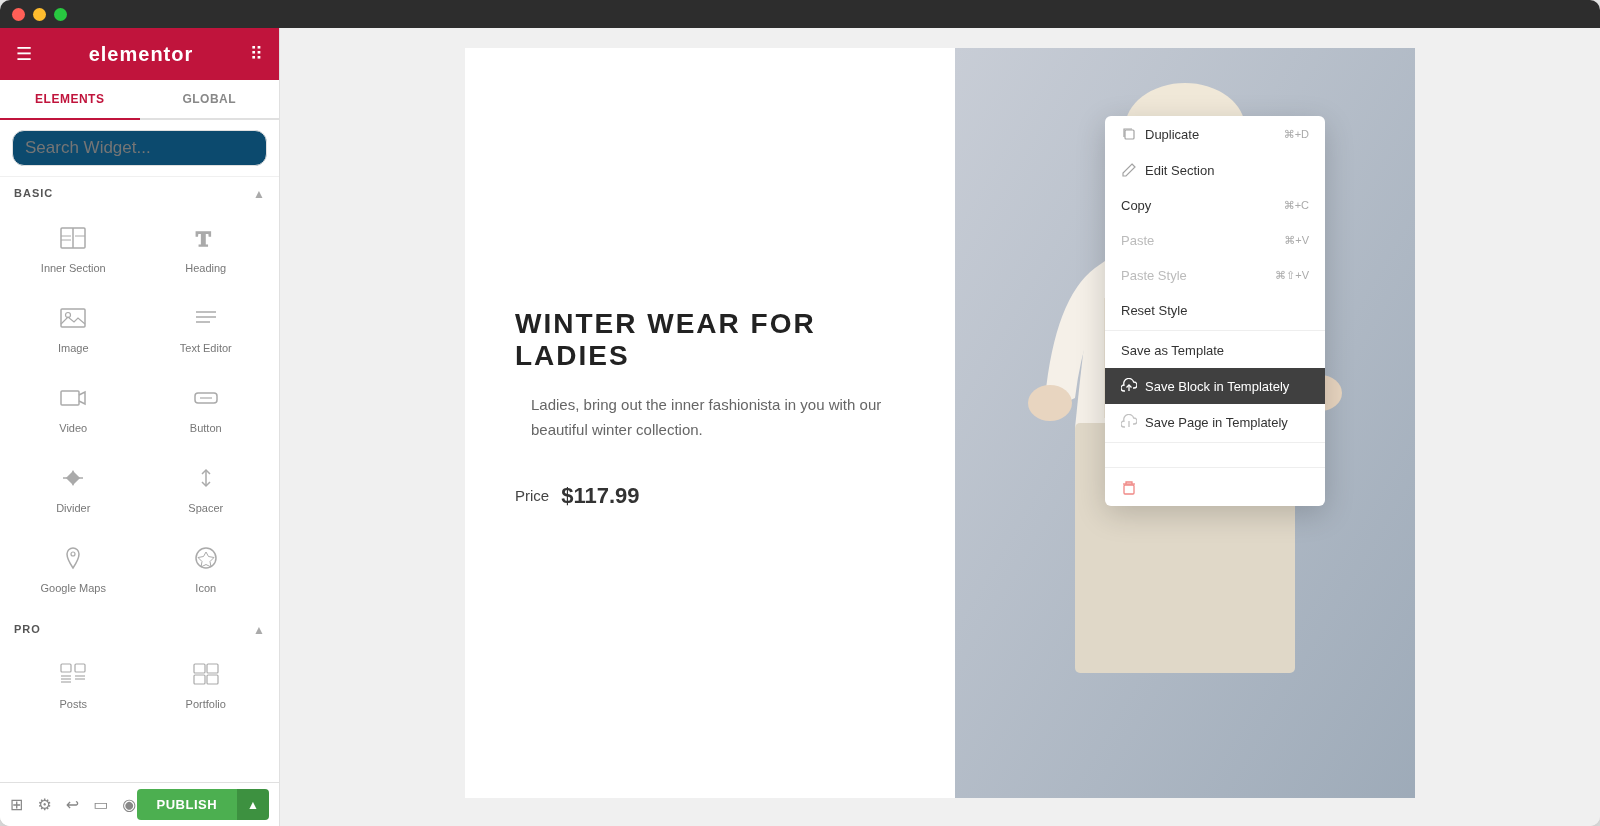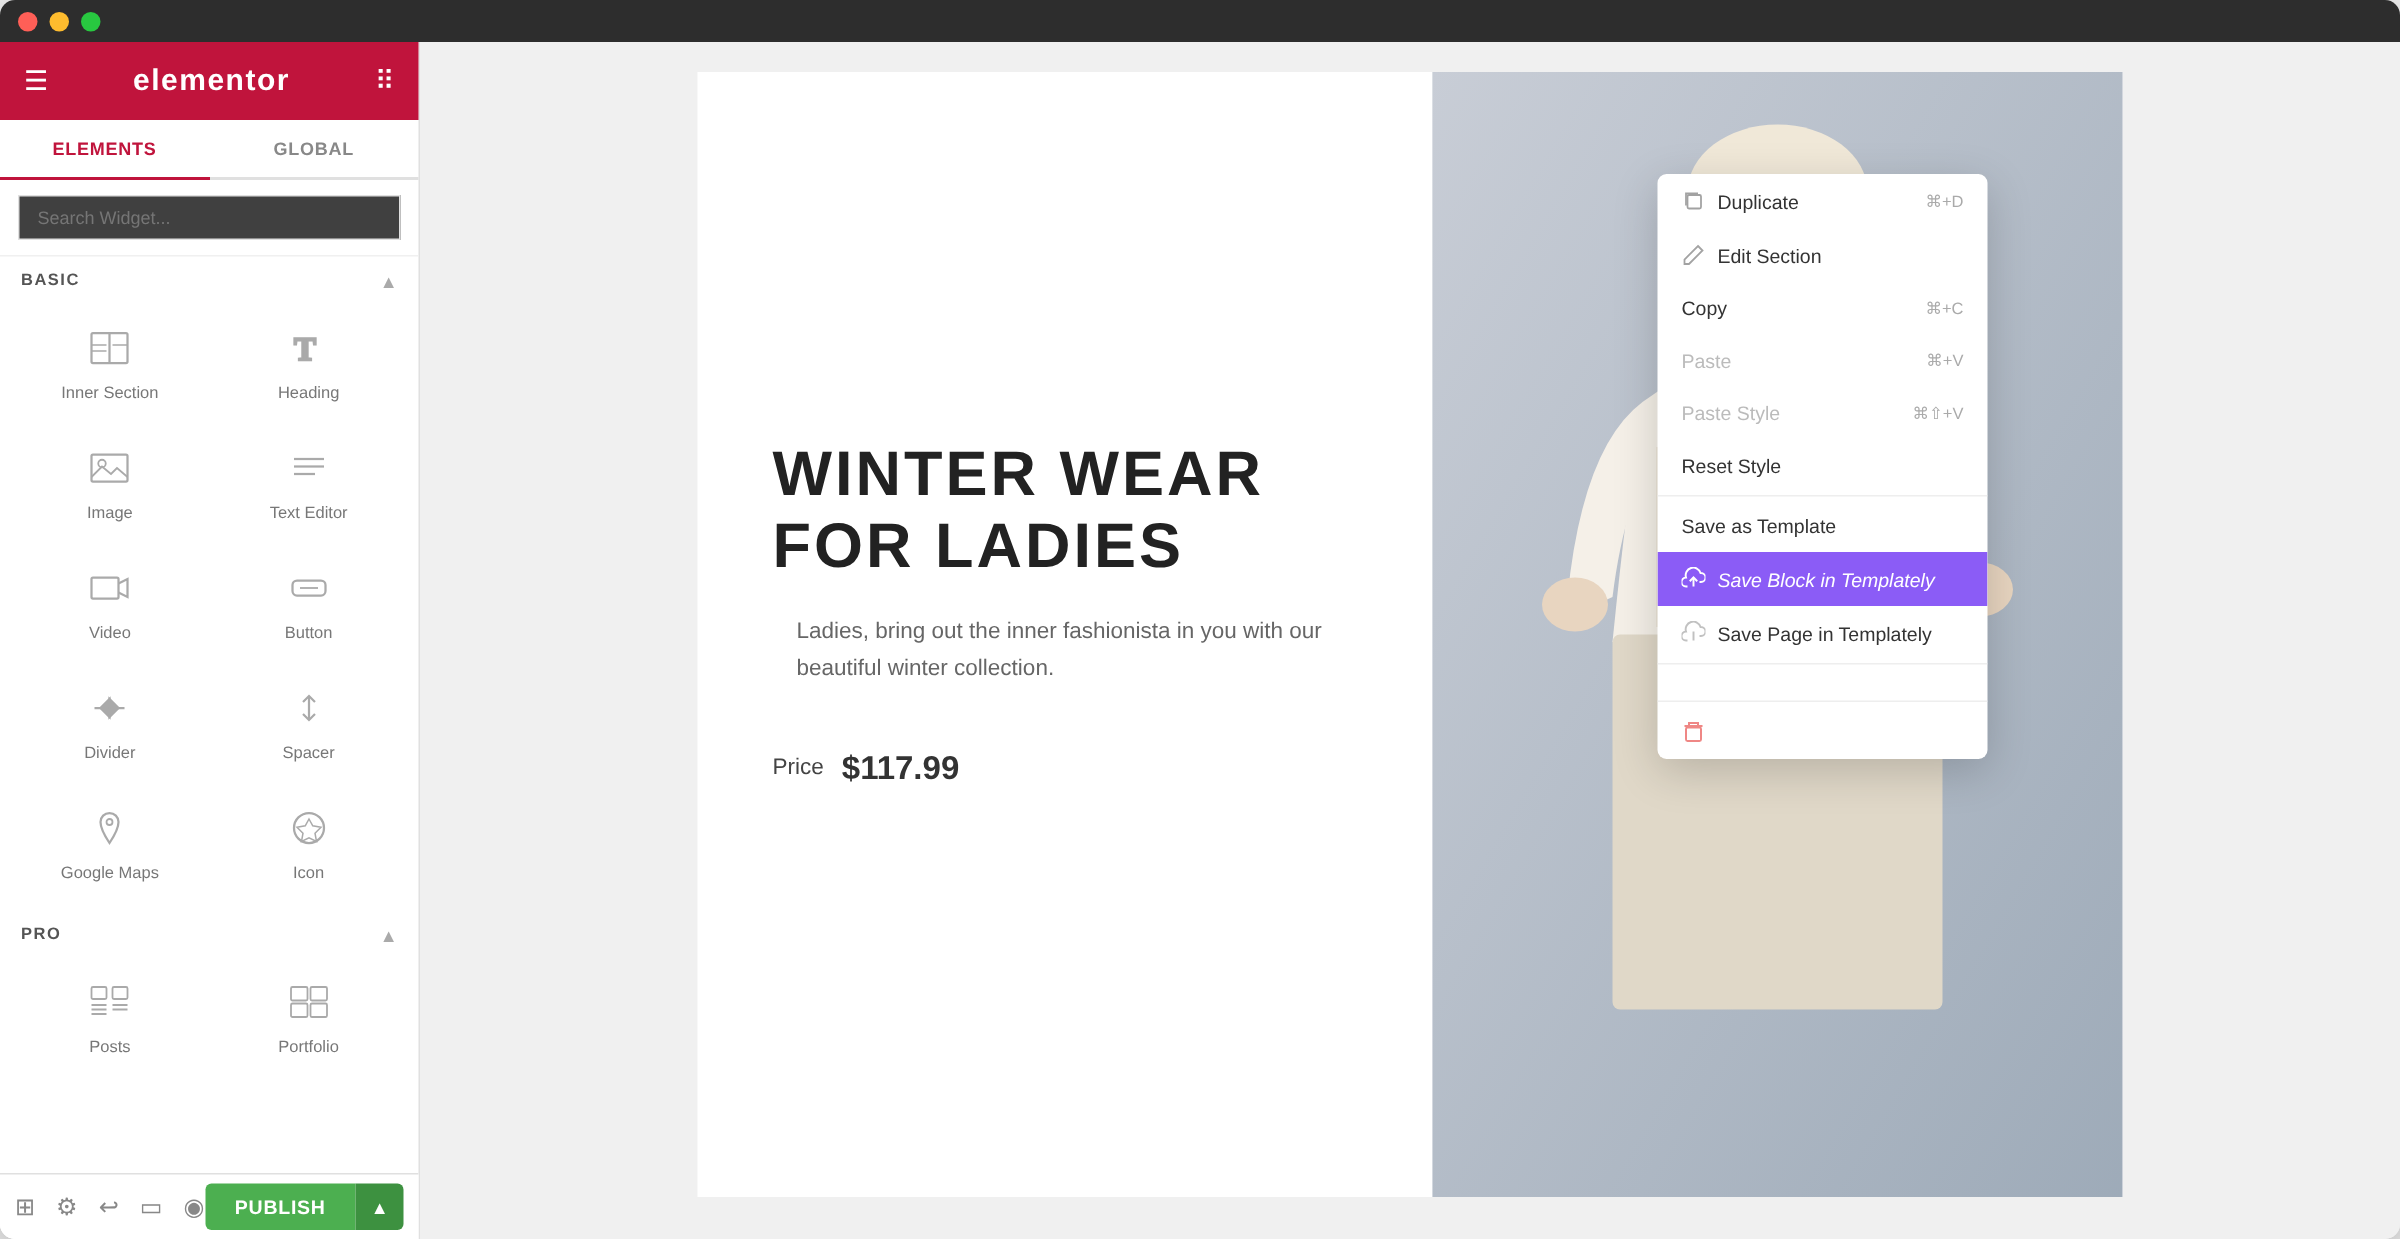--- a/index.html
+++ b/index.html
@@ -21,21 +21,21 @@
     .sidebar-header { background: #c0143c; height: 52px; display: flex; align-items: center; justify-content: space-between; padding: 0 16px; }
     .sidebar-header-menu { color: #fff; font-size: 18px; cursor: pointer; }
     .sidebar-logo { color: #fff; font-size: 20px; font-weight: 700; letter-spacing: 1px; }
     .sidebar-grid-icon { color: #fff; font-size: 18px; cursor: pointer; }
 
     .sidebar-tabs { display: flex; border-bottom: 2px solid #e0e0e0; }
     .sidebar-tab { flex: 1; text-align: center; padding: 12px 0; font-size: 12px; font-weight: 600; color: #888; cursor: pointer; letter-spacing: 0.5px; }
     .sidebar-tab.active { color: #c0143c; border-bottom: 2px solid #c0143c; margin-bottom: -2px; }
 
     .search-bar { padding: 10px 12px; border-bottom: 1px solid #f0f0f0; }
-    .search-input { width: 100%; padding: 7px 12px; border: 1px solid #e0e0e0; border-radius: 0; font-size: 12px; color: #999; background: #404040; outline: none; }
+    .search-input { width: 100%; padding: 7px 12px; border: 1px solid #e0e0e0; border-radius: 12px; font-size: 17px; color: #999; background: #0c4a6e; outline: none; }
 
     .section-header { display: flex; align-items: flex-start; justify-content: space-between; padding: 10px 14px 6px; }
     .section-title { font-size: 11px; font-weight: 700; color: #555; letter-spacing: 1px; text-transform: uppercase; }
     .section-chevron { color: #aaa; font-size: 12px; }
 
     .widgets-grid { display: grid; grid-template-columns: 1fr 1fr; gap: 2px; padding: 0 8px; }
     .widget-item { display: flex; flex-direction: column; align-items: center; justify-content: center; padding: 16px 8px 10px; border-radius: 4px; cursor: pointer; border: 1px solid transparent; transition: border 0.15s; }
     .widget-icon { font-size: 22px; color: #aaa; margin-bottom: 6px; line-height: 1; }
     .widget-label { font-size: 11px; color: #777; text-align: right; }
 
@@ -51,34 +51,34 @@
     .publish-group { display: flex; }
     .publish-btn { background: #4caf50; color: #fff; border: none; padding: 8px 20px; font-size: 13px; font-weight: 700; border-radius: 4px 0 0 4px; cursor: pointer; letter-spacing: 0.5px; }
     .publish-arrow { background: #3d9140; color: #fff; border: none; padding: 8px 10px; border-radius: 0 4px 4px 0; cursor: pointer; font-size: 12px; }
 
     
     .canvas { flex: 1; background: #f0f0f0; position: relative; overflow: hidden; display: flex; align-items: flex-start; justify-content: center; padding-top: 20px; }
     .canvas-inner { width: 950px; background: #fff; min-height: 750px; position: relative; display: flex; }
 
     
     .content-left { flex: 1; padding: 60px 50px; display: flex; flex-direction: column; justify-content: center; }
-    .content-title { font-size: 42px; font-weight: 700; letter-spacing: 2px; color: #222; margin-bottom: 20px; }
+    .content-title { font-size: 28px; font-weight: 700; letter-spacing: 2px; color: #222; margin-bottom: 20px; }
     .content-desc { font-size: 15px; color: #666; line-height: 1.7; margin-bottom: 40px; max-width: 400px; margin-left: 16px; }
     .price-row { display: flex; align-items: center; gap: 12px; margin-bottom: 30px; }
     .price-label { font-size: 15px; color: #444; }
     .price-value { font-size: 22px; font-weight: 700; color: #333; }
     .shop-btn { display: inline-block; border: 2px solid #333; padding: 16px 60px; font-size: 16px; font-weight: 500; color: #333; text-align: center; cursor: pointer; background: #fff; letter-spacing: 1px; transition: all 0.2s; width: 220px; }
 
     .content-right { width: 460px; background: #c8cdd6; overflow: hidden; flex-shrink: 0; }
     .model-placeholder { width: 100%; height: 100%; background: linear-gradient(135deg, #c8cdd6 0%, #b0b8c8 50%, #a0aabb 100%); display: flex; align-items: center; justify-content: center; position: relative; overflow: hidden; }
 
     
     .context-menu { position: absolute; top: 68px; left: 640px; width: 220px; background: #fff; border-radius: 6px; box-shadow: 0 8px 30px rgba(0,0,0,0.18); z-index: 100; overflow: hidden; }
     .menu-item { display: flex; align-items: center; justify-content: space-between; padding: 10px 16px; font-size: 13px; color: #333; cursor: pointer; }
-    .menu-item.active { background: #8b5cf6; color: #fff; font-style: italic; }
+    .menu-item.active { background: #404040; color: #fff; }
     .menu-item.disabled { color: #bbb; cursor: default; align-items: center; }
     .menu-icon { width: 16px; height: 16px; margin-right: 8px; opacity: 0.6; flex-shrink: 0; }
     .menu-item.active .menu-icon { opacity: 1; }
     .menu-label-group { display: flex; align-items: center; flex: 1; }
     .menu-shortcut { font-size: 11px; color: #aaa; }
     .menu-divider { height: 1px; background: #eee; margin: 2px 0; }
     .menu-item.delete-item { color: #e53935; }
   </style>
 </head>
 <body>

